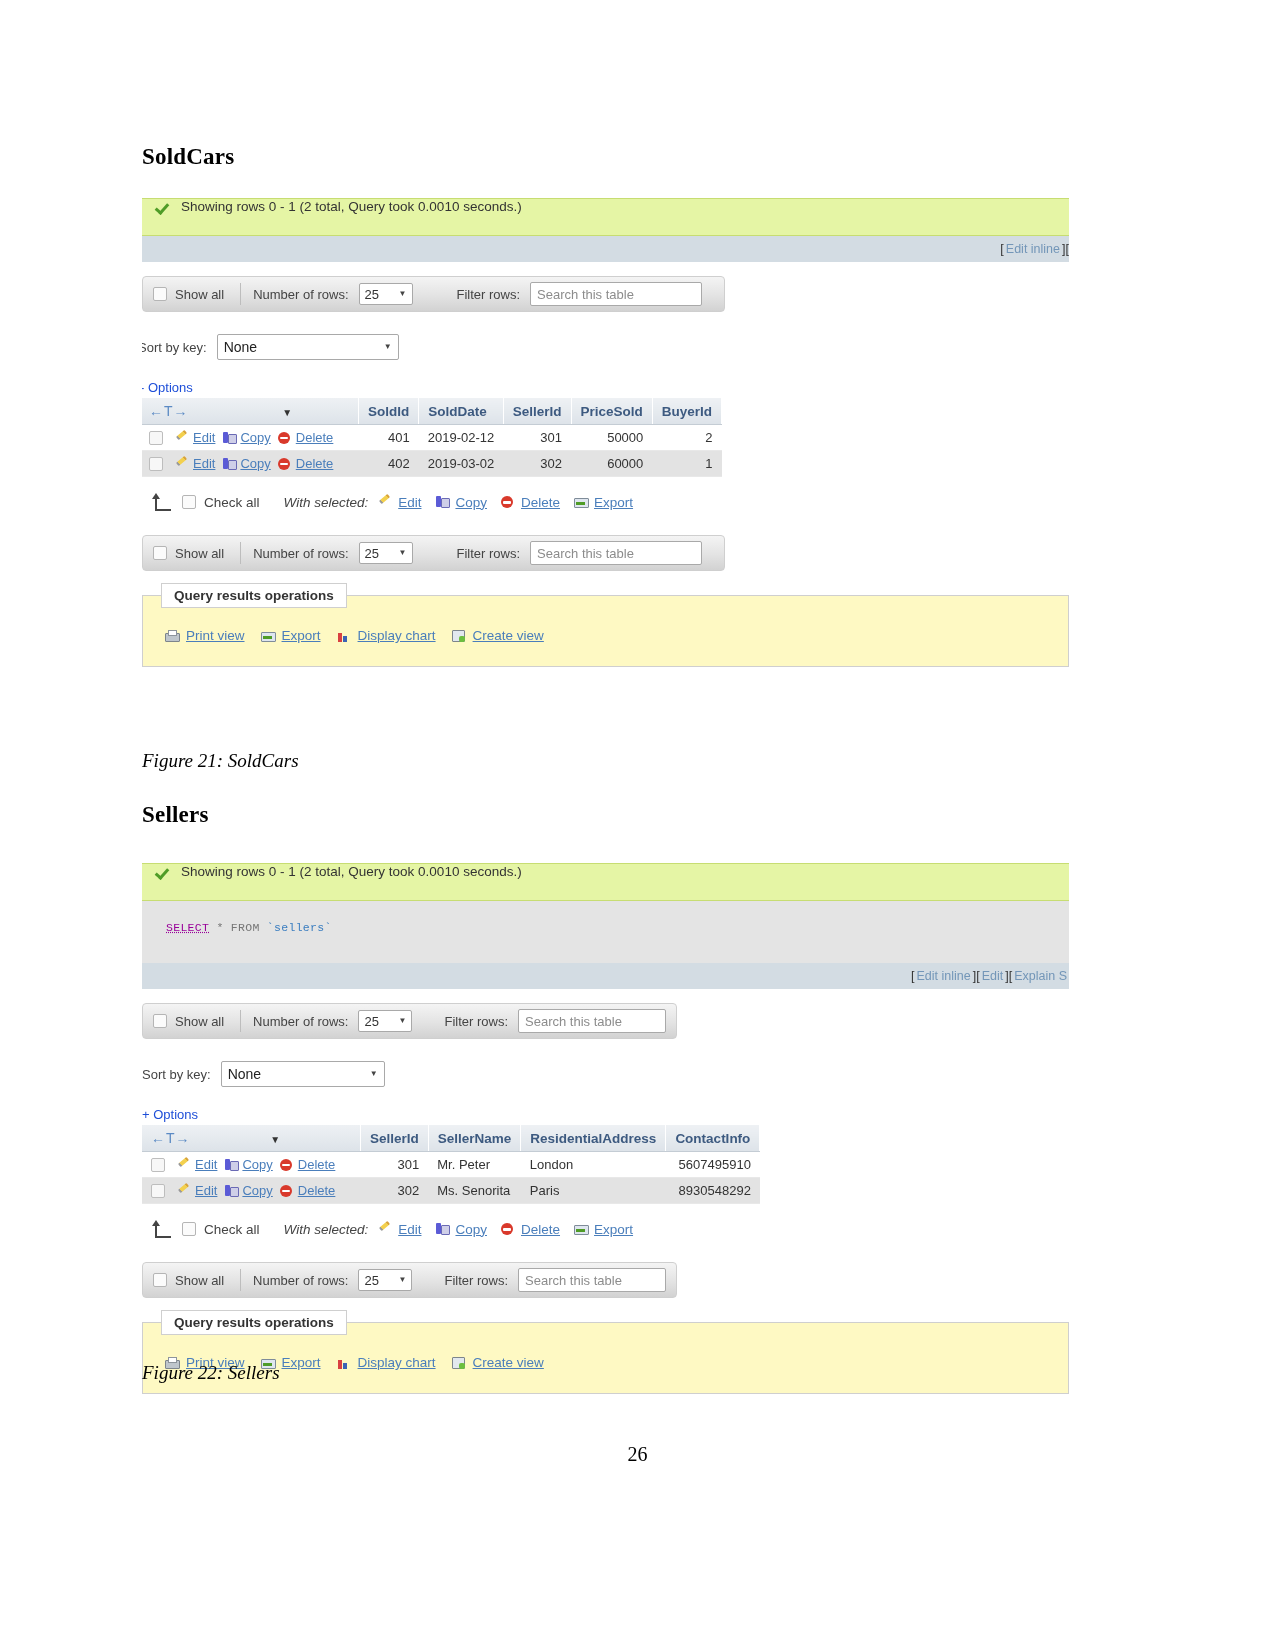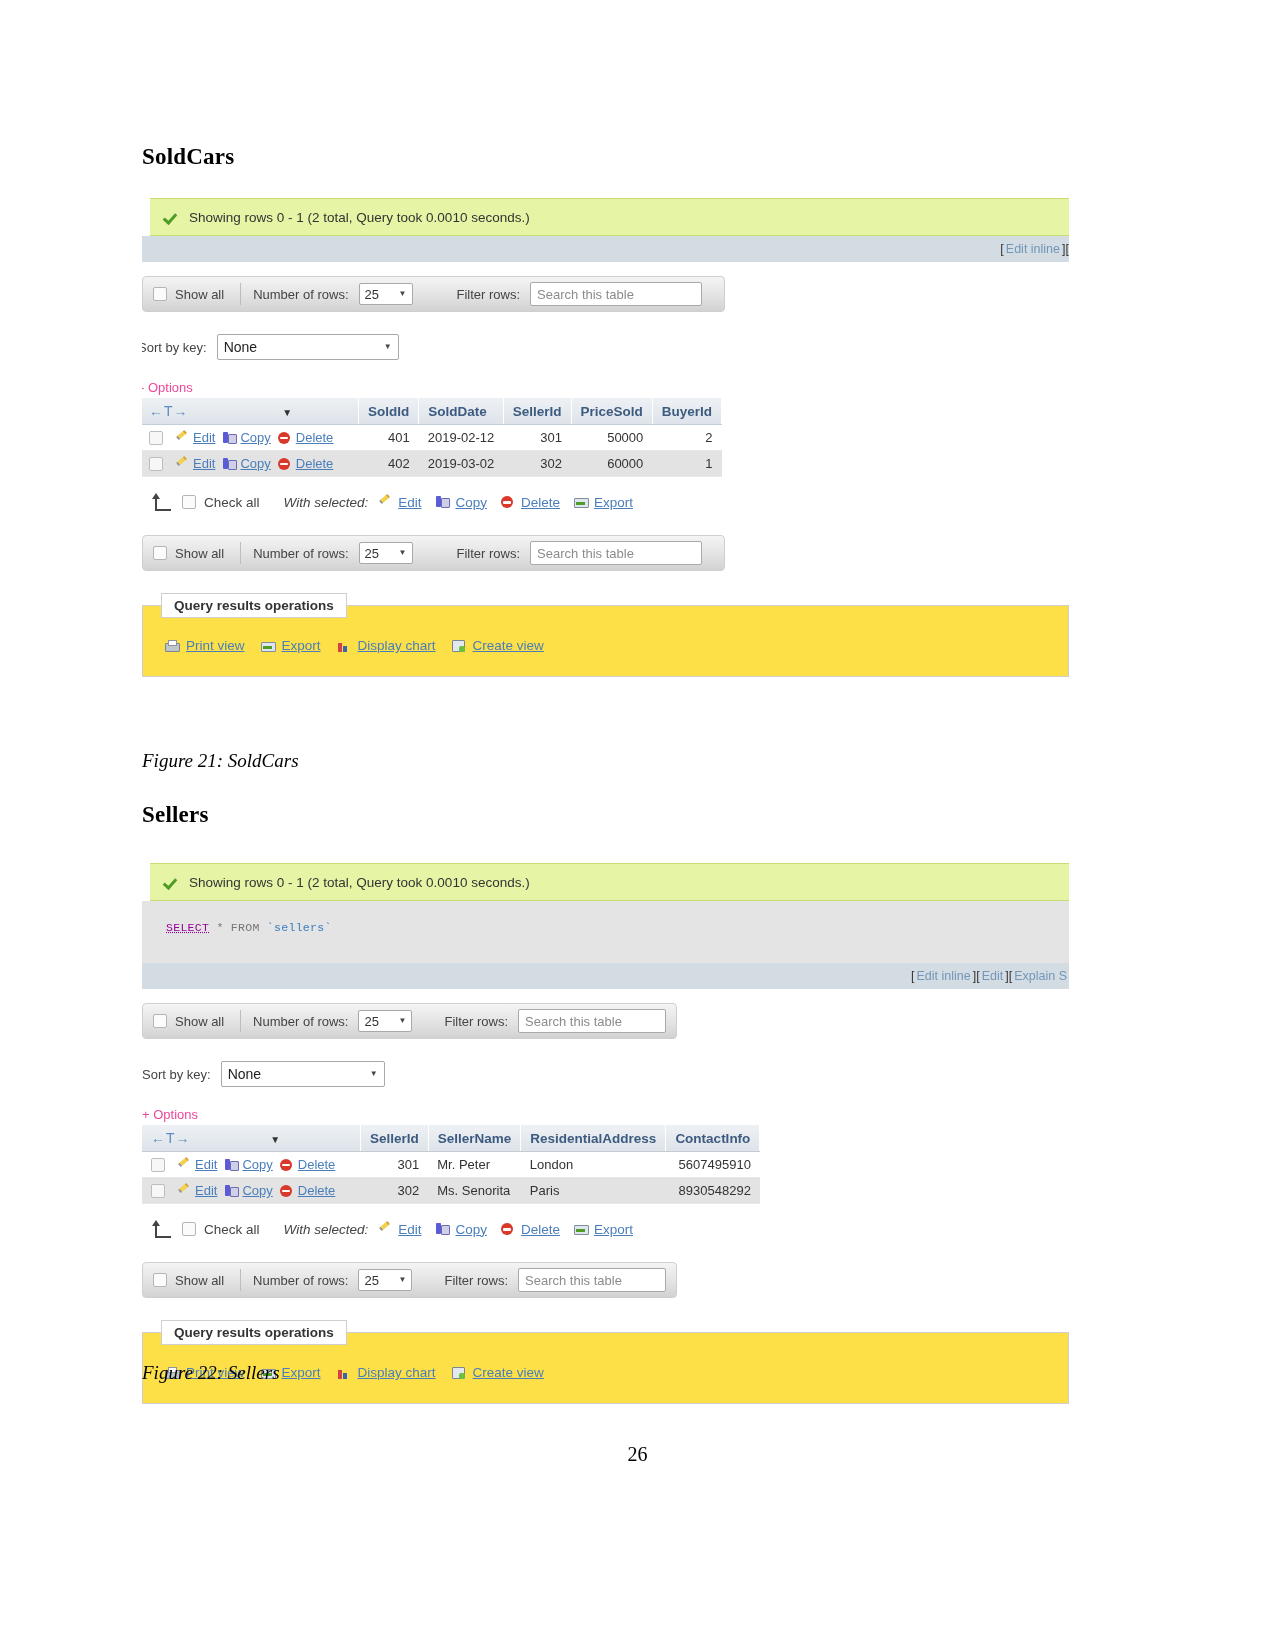--- a/index.html
+++ b/index.html
@@ -60,26 +60,25 @@
     overflow: hidden;
   }
 
   .pma-success {
     background: #e5f5a5;
     border: 1px solid #c7dd72;
     border-left: none;
     border-right: none;
     height: 38px;
     display: flex;
-    align-items: center;
+    align-items: flex-start;
     padding-left: 14px;
     box-sizing: border-box;
     color: #333;
     font-size: 13.5px;
-    margin-left: 8px;
   }
   .check-mark {
     display: inline-block;
     width: 16px;
     height: 16px;
     margin-right: 9px;
     position: relative;
     flex: 0 0 auto;
   }
   .check-mark::before {
@@ -214,21 +213,21 @@
     justify-content: space-between;
     padding: 0 6px;
     margin-left: 10px;
     box-sizing: border-box;
     font-size: 14px;
     color: #222;
   }
 
   .options-link {
     font-size: 13px;
-    color: #ec4899;
+    color: #1d4ed8;
   }
 
   
   table.res {
     border-collapse: collapse;
     font-size: 13px;
   }
   table.res th {
     background: linear-gradient(to bottom, #eef1f4 0%, #dde3e9 100%);
     color: #3d5a80;
@@ -423,23 +422,23 @@
     align-items: center;
     font-size: 13.5px;
     color: #444;
     margin-top: 16px;
   }
   .withsel .italic { font-style: italic; margin: 0 10px 0 24px; }
   .withsel .act { margin-left: 6px; margin-right: 14px; }
 
   
   .qro {
-    margin-top: 34px;
+    margin-top: 24px;
     border: 1px solid #cfcfcf;
-    background: #fde047;
+    background: #fef9c3;
     position: relative;
     height: 72px;
     box-sizing: border-box;
   }
   .qro-legend {
     position: absolute;
     top: -13px;
     left: 18px;
     background: #fff;
     border: 1px solid #cfcfcf;

